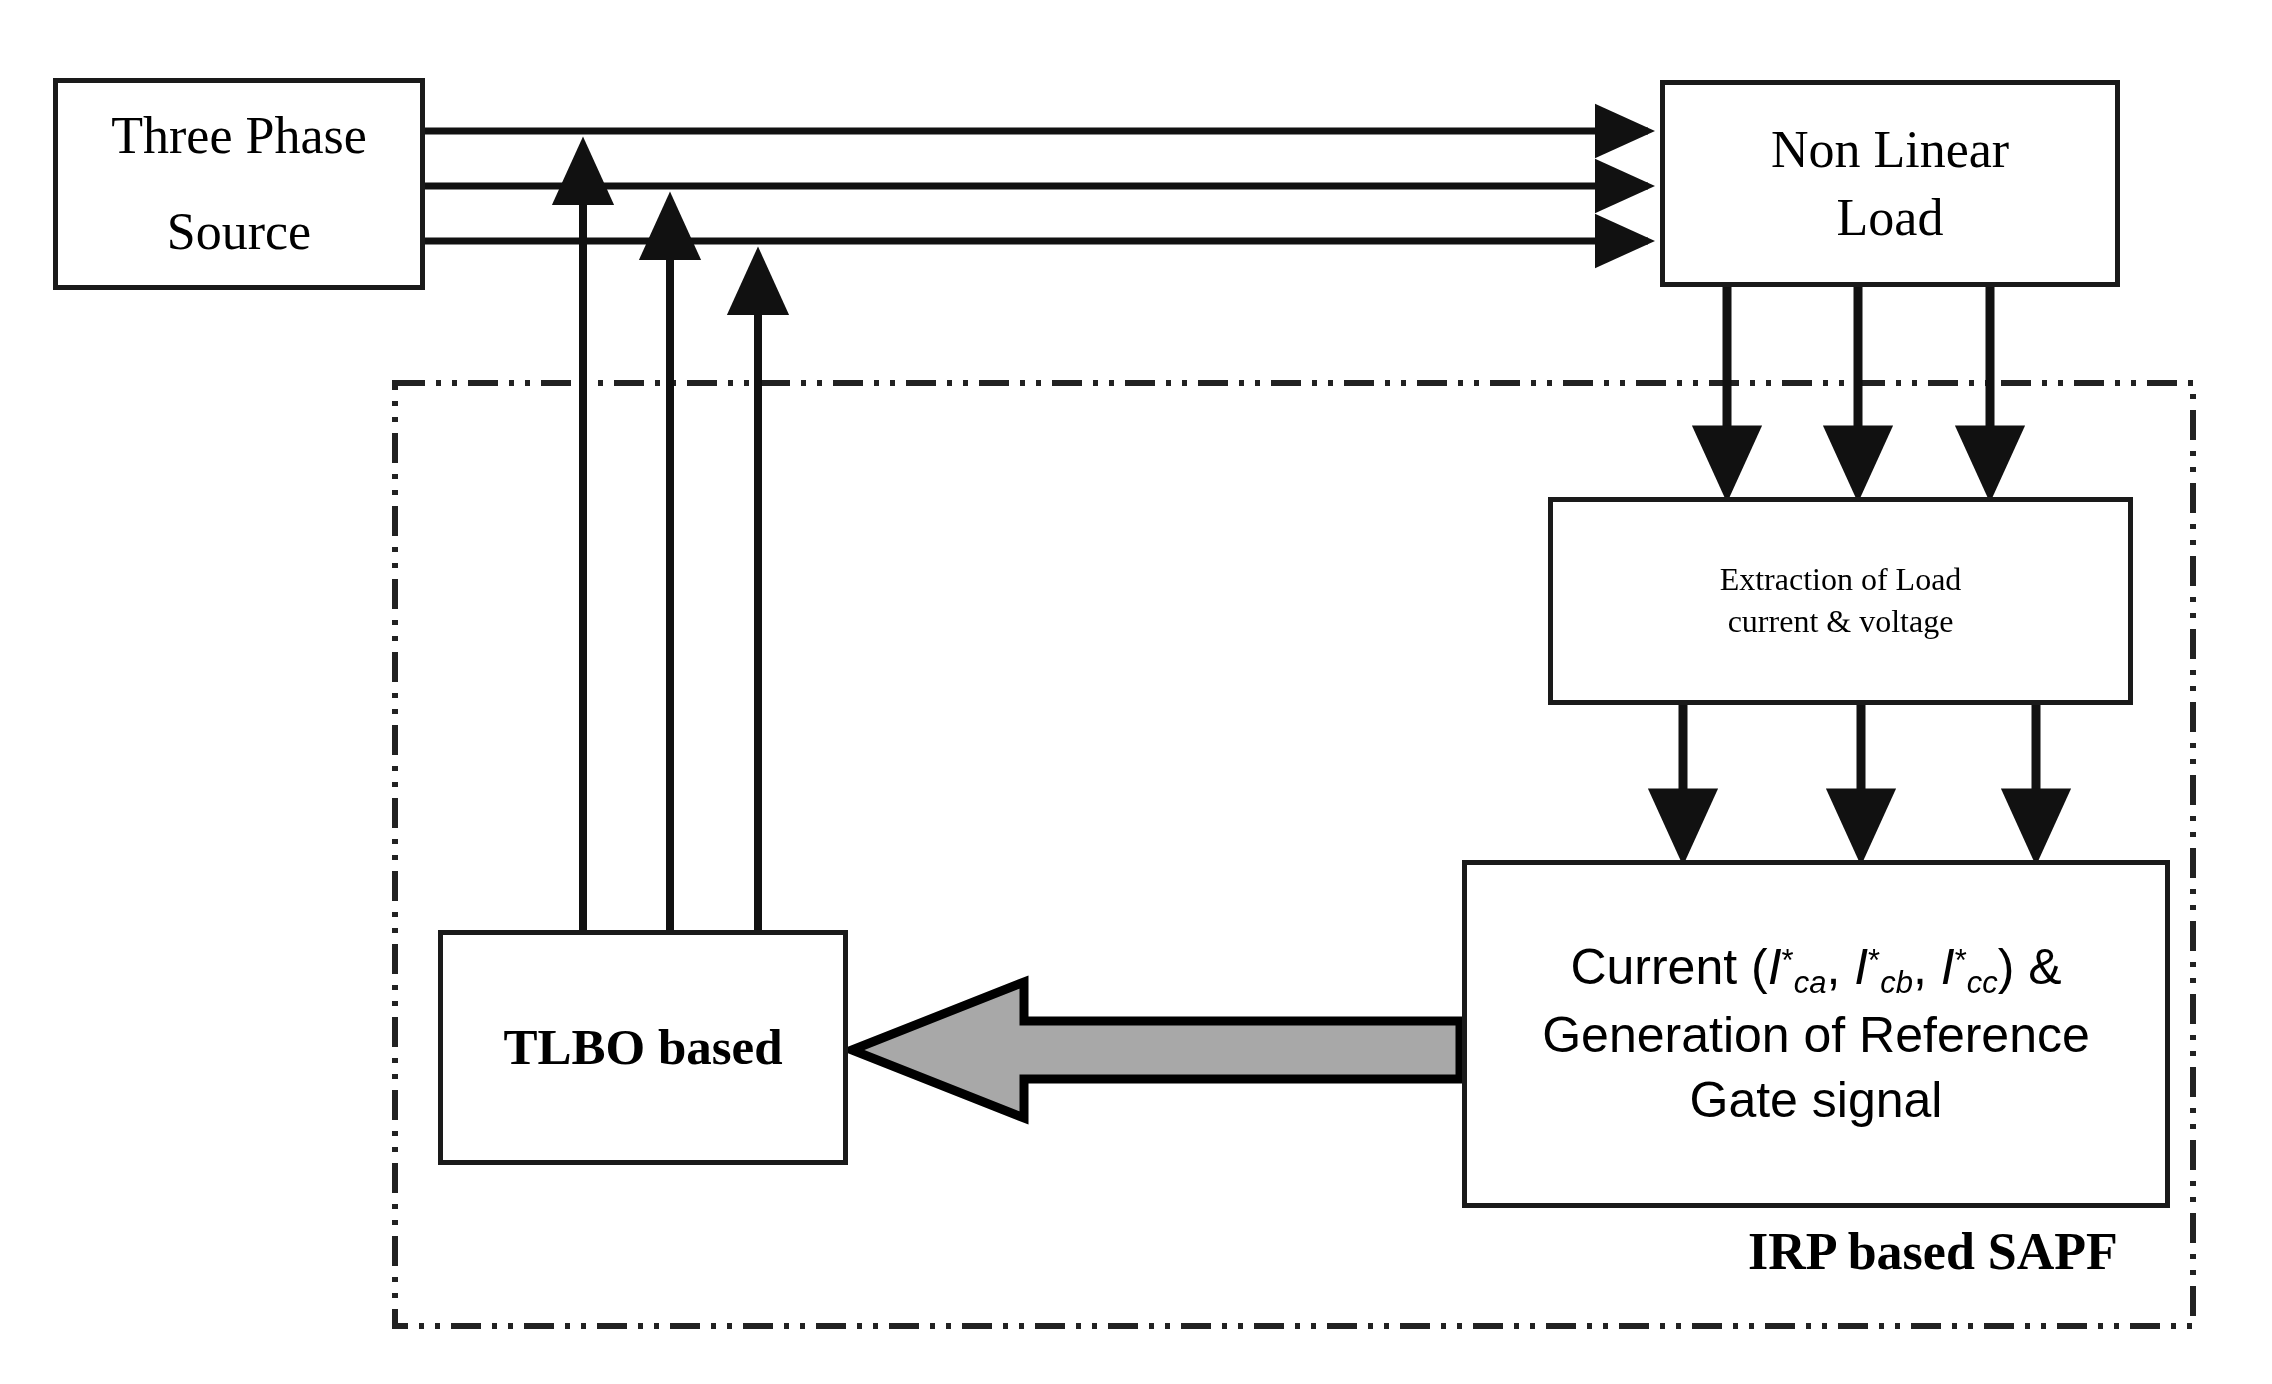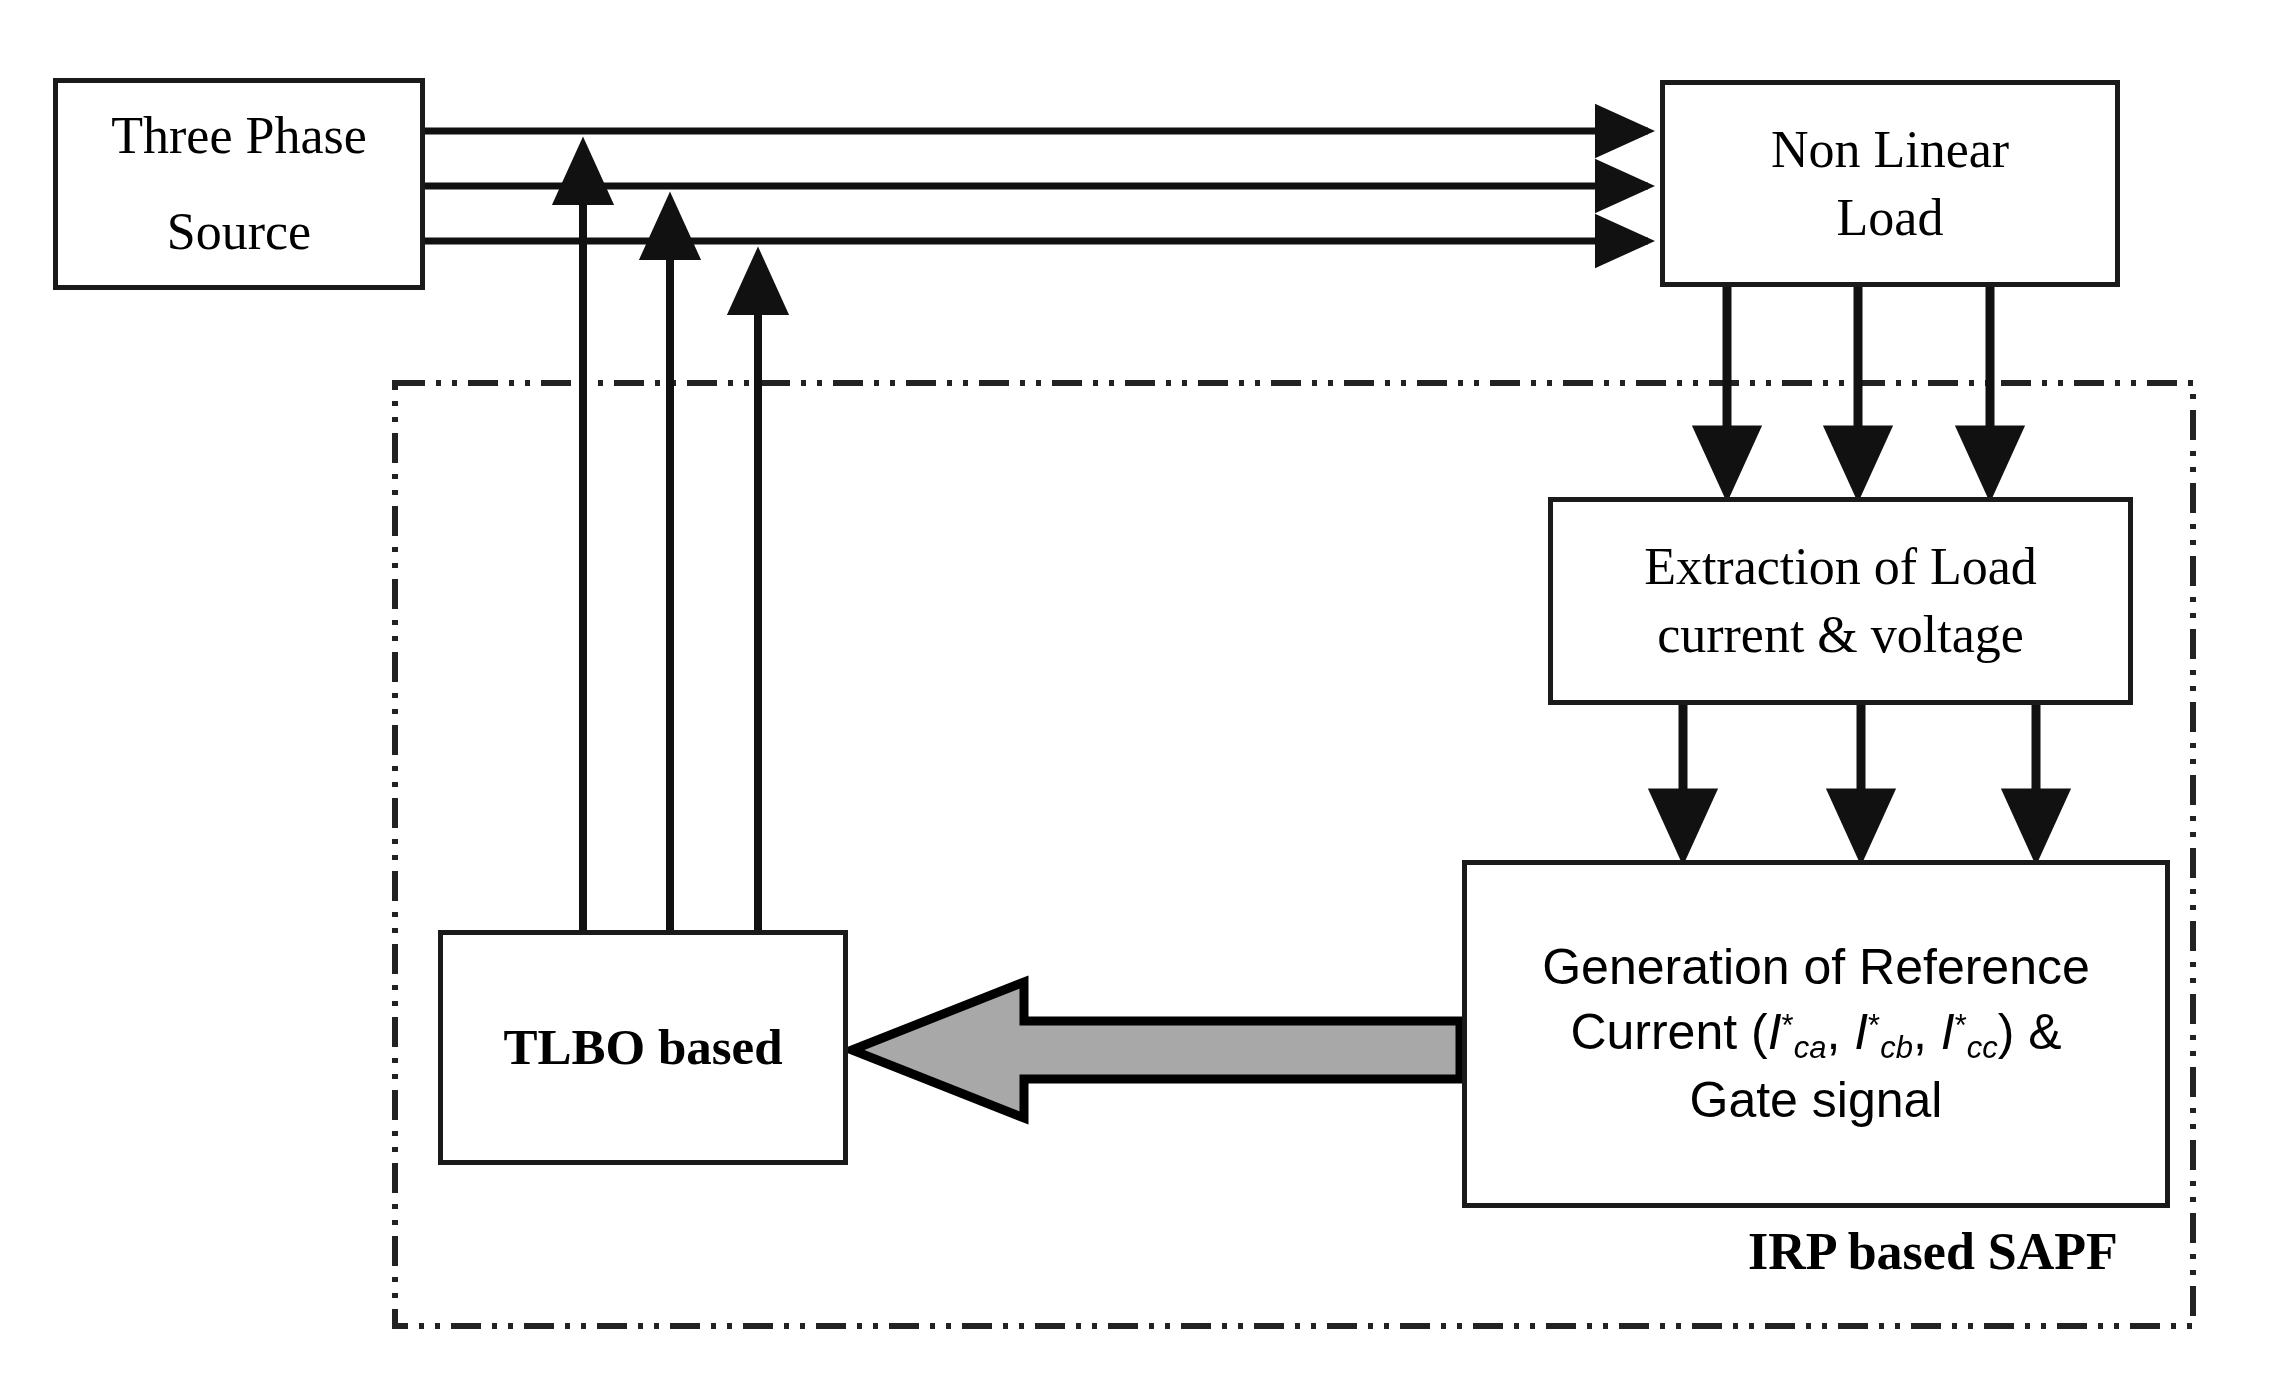--- a/index.html
+++ b/index.html
@@ -7,21 +7,21 @@
          font-family:"Liberation Serif", serif;}
   #svg-layer{position:absolute;left:0;top:0;width:2272px;height:1384px;}
   .blk{position:absolute;background:#ffffff;border:5px solid #1a1a1a;box-sizing:border-box;
        display:flex;flex-direction:column;align-items:center;justify-content:center;
        color:#000;text-align:center;z-index:3;}
   .blk .ln{display:block;line-height:1.30;white-space:nowrap;}
   .serif{font-family:"Liberation Serif", serif;}
   .sans{font-family:"Liberation Sans", sans-serif;}
   #src-box{left:53px;top:78px;width:372px;height:212px;font-size:52px;gap:28px;}
   #load-box{left:1660px;top:80px;width:460px;height:207px;font-size:52px;}
-  #extract-box{left:1548px;top:497px;width:585px;height:208px;font-size:52px;}
+  #extract-box{left:1548px;top:497px;width:585px;height:208px;font-size:32px;}
   #gen-box{left:1462px;top:860px;width:708px;height:348px;font-size:50px;}
   #tlbo-box{left:438px;top:930px;width:410px;height:235px;font-size:51px;font-weight:bold;}
   #sapf-label{position:absolute;left:1748px;top:1222px;font-size:52px;font-weight:bold;
               color:#000;white-space:nowrap;z-index:4;font-family:"Liberation Serif", serif;}
   .sub{font-size:0.62em;vertical-align:-0.30em;font-style:italic;}
   .sup{font-size:0.62em;vertical-align:0.42em;}
   .ital{font-style:italic;}
 </style>
 </head>
 <body>
@@ -79,24 +79,24 @@
     <span class="ln">Non Linear</span>
     <span class="ln">Load</span>
   </div>
 
   <div class="blk serif" id="extract-box">
     <span class="ln">Extraction of Load</span>
     <span class="ln">current &amp; voltage</span>
   </div>
 
   <div class="blk sans" id="gen-box">
-    <span class="ln">Generation of Reference</span>
     <span class="ln">
       <span>Current (</span><span class="ital">I</span><span class="sup">*</span><span class="sub">ca</span><span>, </span><span class="ital">I</span><span class="sup">*</span><span class="sub">cb</span><span>, </span><span class="ital">I</span><span class="sup">*</span><span class="sub">cc</span><span>) &amp;</span>
     </span>
+    <span class="ln">Generation of Reference</span>
     <span class="ln">Gate signal</span>
   </div>
 
   <div class="blk serif" id="tlbo-box">
     <span class="ln">TLBO based</span>
   </div>
 
   <div id="sapf-label">IRP based SAPF</div>
 
 </div>

